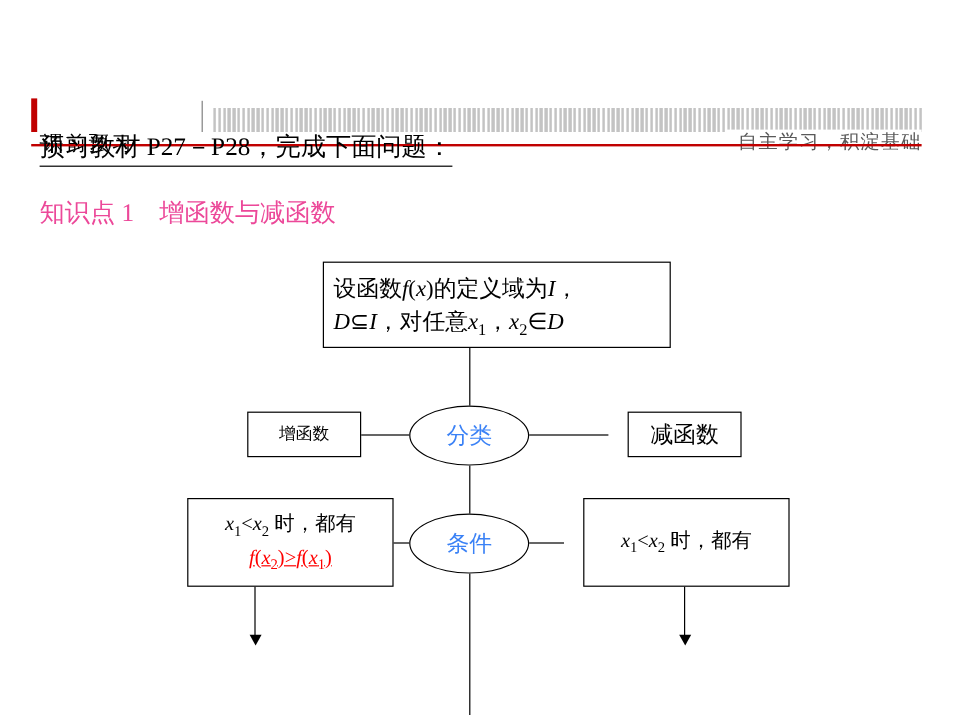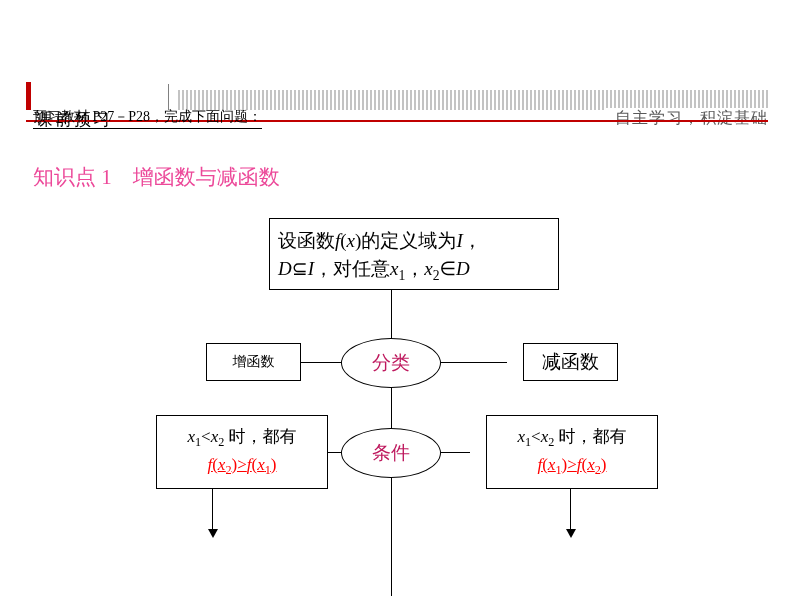--- a/index.html
+++ b/index.html
@@ -92,21 +92,21 @@
     width: 742px;
     height: 2px;
     background: #c00000;
   }
 
   
   .line-intro {
     position: absolute;
     left: 33px;
     top: 108px;
-    font-size: 14px;
+    font-size: 21px;
     color: #000000;
     white-space: nowrap;
     border-bottom: 1px solid #000000;
     padding-bottom: 2px;
     font-family: "Liberation Serif", serif;
   }
   .line-point {
     position: absolute;
     left: 33px;
     top: 163px;
@@ -141,21 +141,21 @@
   .ellipse {
     position: absolute;
     box-sizing: border-box;
     border: 1px solid #000000;
     border-radius: 50%;
     background: #ffffff;
     display: flex;
     align-items: center;
     justify-content: center;
     text-align: left;
-    color: #be185d;
+    color: #3b82f6;
     font-family: "Liberation Serif", serif;
   }
   .line {
     position: absolute;
     background: #000000;
   }
   .red { color: #ff0000; text-align: right; }
   .u { text-decoration: underline; }
   i.m { font-family: "Liberation Serif", serif; font-style: italic; }
   sub { font-size: .72em; }
@@ -273,21 +273,20 @@
 
   <div class="line" style="left:441px; top:252px; width:29px; height:1px;"></div>
 
   <div class="node" id="box-left-cond">
     <div><i class="m">x</i><sub>1</sub>&lt;<i class="m">x</i><sub>2</sub> 时，都有</div>
     <div class="red u"><i class="m">f</i>(<i class="m">x</i><sub>2</sub>)&gt;<i class="m">f</i>(<i class="m">x</i><sub>1</sub>)</div>
   </div>
 
   <div class="node" id="box-right-cond">
     <div><i class="m">x</i><sub>1</sub>&lt;<i class="m">x</i><sub>2</sub> 时，都有</div>
-    <div class="red u"><i class="m">f</i>(<i class="m">x</i><sub>1</sub>)&gt;<i class="m">f</i>(<i class="m">x</i><sub>2</sub>)</div>
   </div>
 
   <div class="line" style="left:212px; top:289px; width:1px; height:42px;"></div>
   <div class="arrowhead" style="left:208px; top:329px;"></div>
 
   <div class="line" style="left:570px; top:289px; width:1px; height:42px;"></div>
   <div class="arrowhead" style="left:566px; top:329px;"></div>
 
   <div class="line" style="left:391px; top:278px; width:1px; height:118px;"></div>
 

